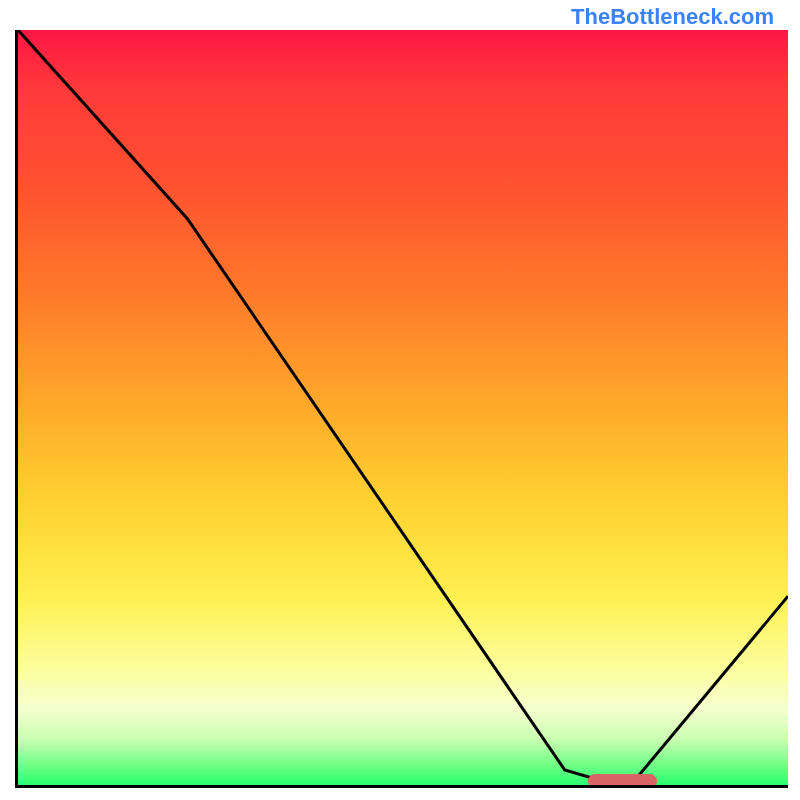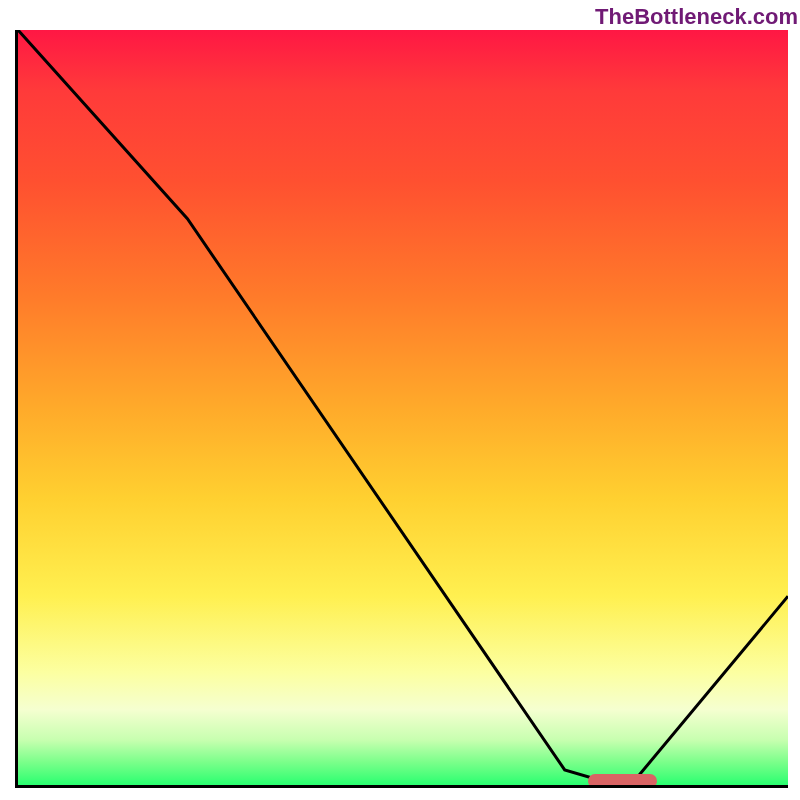--- a/index.html
+++ b/index.html
@@ -7,24 +7,24 @@
     padding: 0;
     width: 800px;
     height: 800px;
     position: relative;
     font-family: Arial, sans-serif;
     background: #fff;
   }
   .attribution {
     position: absolute;
     top: 4px;
-    right: 2px;
+    right: 26px;
     font-size: 22px;
     font-weight: bold;
-    color: #701a75;
+    color: #3b82f6;
     z-index: 10;
   }
   .plot-area {
     position: absolute;
     left: 15px;
     top: 30px;
     width: 770px;
     height: 755px;
     border-left: 3px solid #000;
     border-bottom: 3px solid #000;

